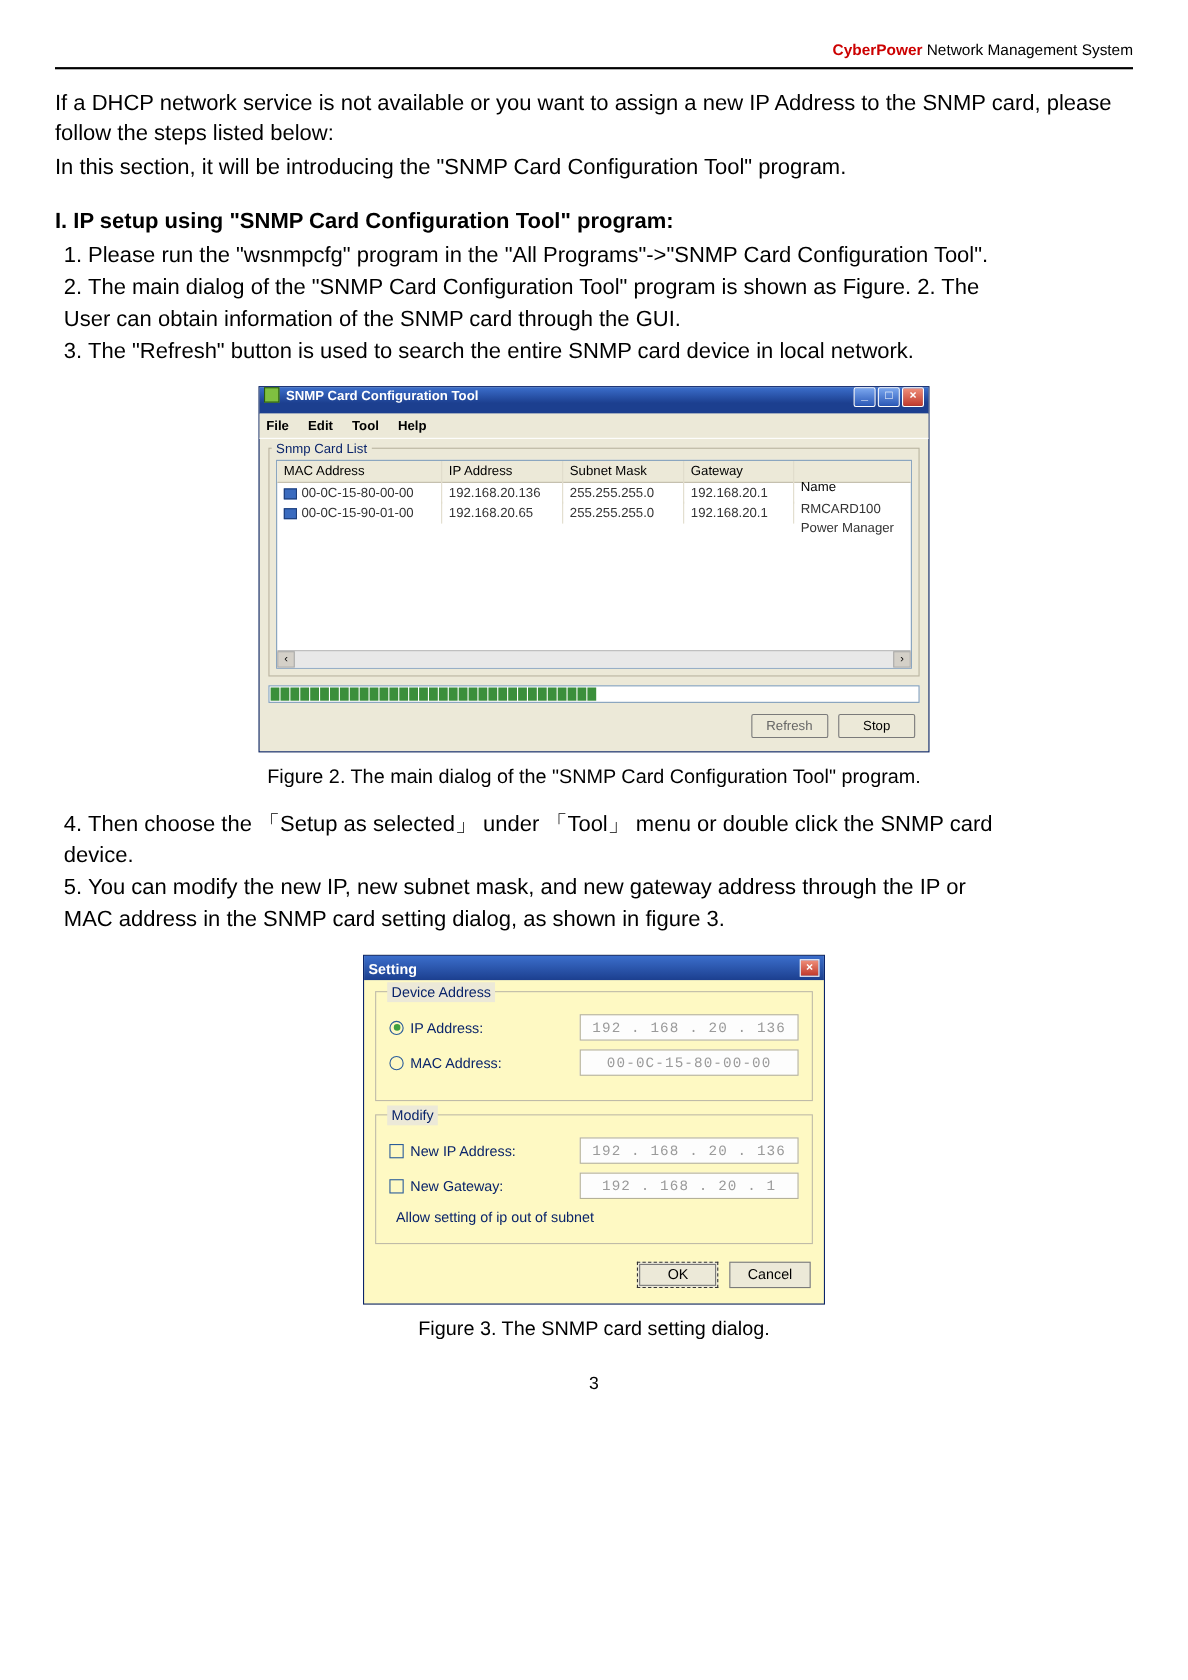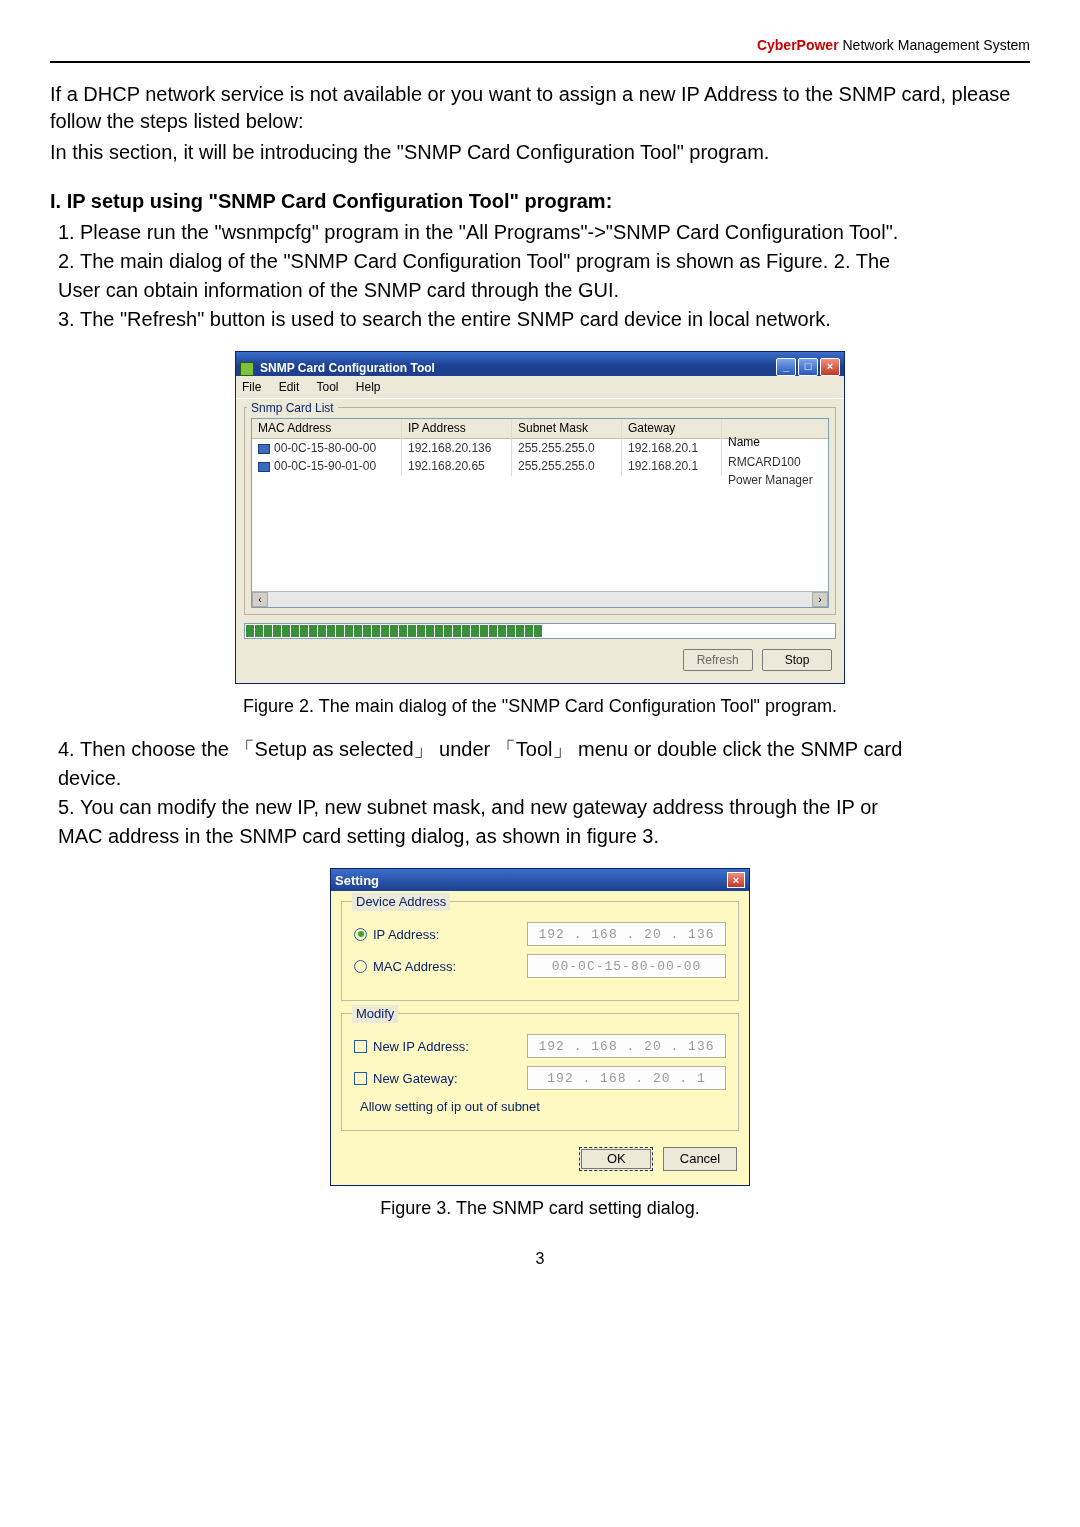--- a/index.html
+++ b/index.html
@@ -38,21 +38,21 @@
     text-align: left;
     border: 1px solid #0a246a;
     background: #ece9d8;
     font-family: Tahoma, Arial, sans-serif;
     font-size: 12px;
     color: #000;
     position: relative;
   }
   .xp-titlebar {
     display: flex;
-    align-items: flex-end;
+    align-items: flex-start;
     background: linear-gradient(to bottom, #3b6ecb, #1c3f8f 60%, #1c3f8f);
     color: #fff;
     height: 24px;
     padding: 0 4px;
     font-weight: bold;
   }
   .xp-titlebar .t-icon {
     width: 14px; height: 14px; background:#7fc040; margin-right:6px; border:1px solid #2a5c10;
   }
   .xp-titlebar .t-text { flex: 1; font-size: 12px; }
@@ -63,21 +63,21 @@
     border: 1px solid #fff; border-radius: 2px;
     background: linear-gradient(to bottom,#7aa6ee,#2a57b6);
   }
   .xp-titlebar .t-close { background: linear-gradient(to bottom,#ef8f7a,#c0392b); }
   .xp-menubar {
     background: #ece9d8;
     padding: 3px 6px;
     font-size: 12px;
     border-bottom: 1px solid #fff;
   }
-  .xp-menubar span { margin-right: 14px; text-decoration: underline; text-decoration-color: transparent; }
+  .xp-menubar span { margin-right: 14px; text-decoration: underline; text-decoration-color: transparent; font-weight: bold; }
   .xp-group {
     margin: 8px;
     border: 1px solid #b9b4a0;
     background: #ece9d8;
     position: relative;
     padding: 10px 6px 6px 6px;
   }
   .xp-group-label {
     position: absolute; top: -8px; left: 2px;
     background: #ece9d8; padding: 0 4px; color: #0a246a;

